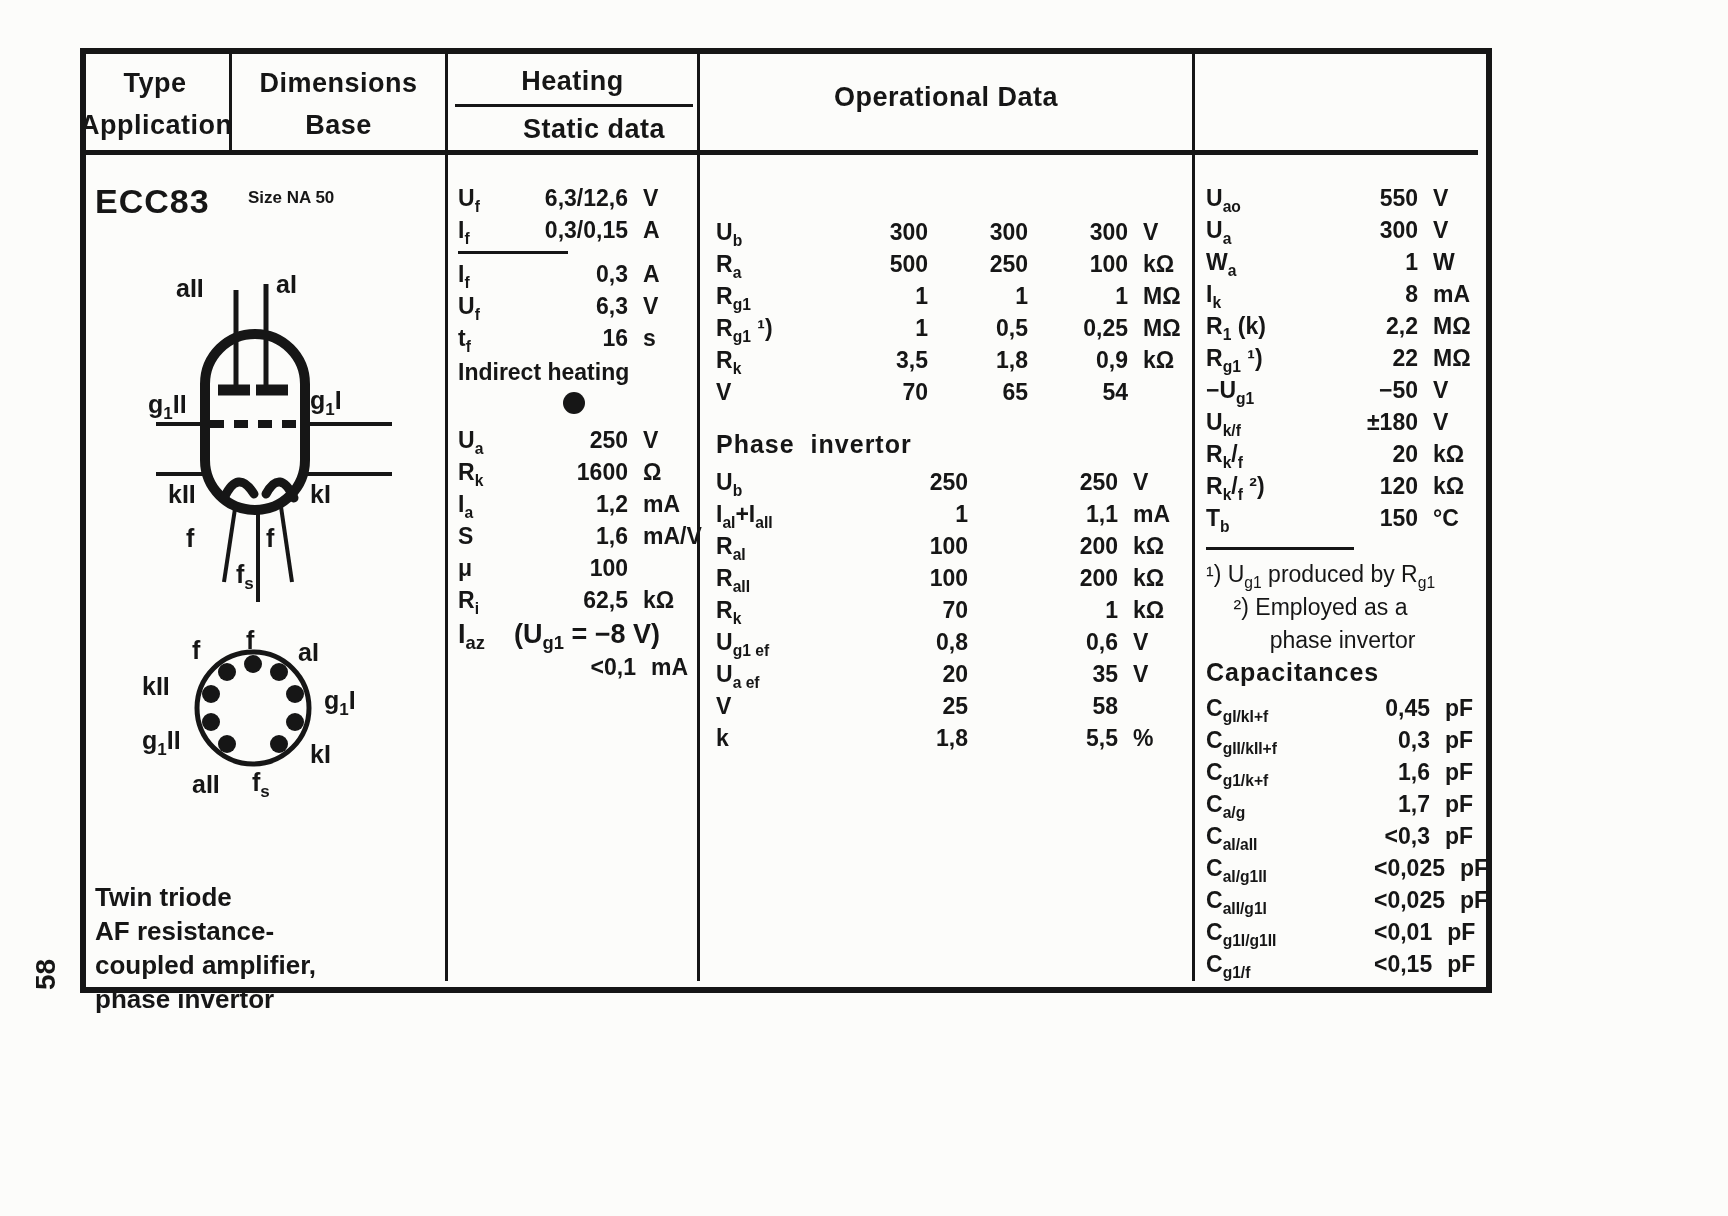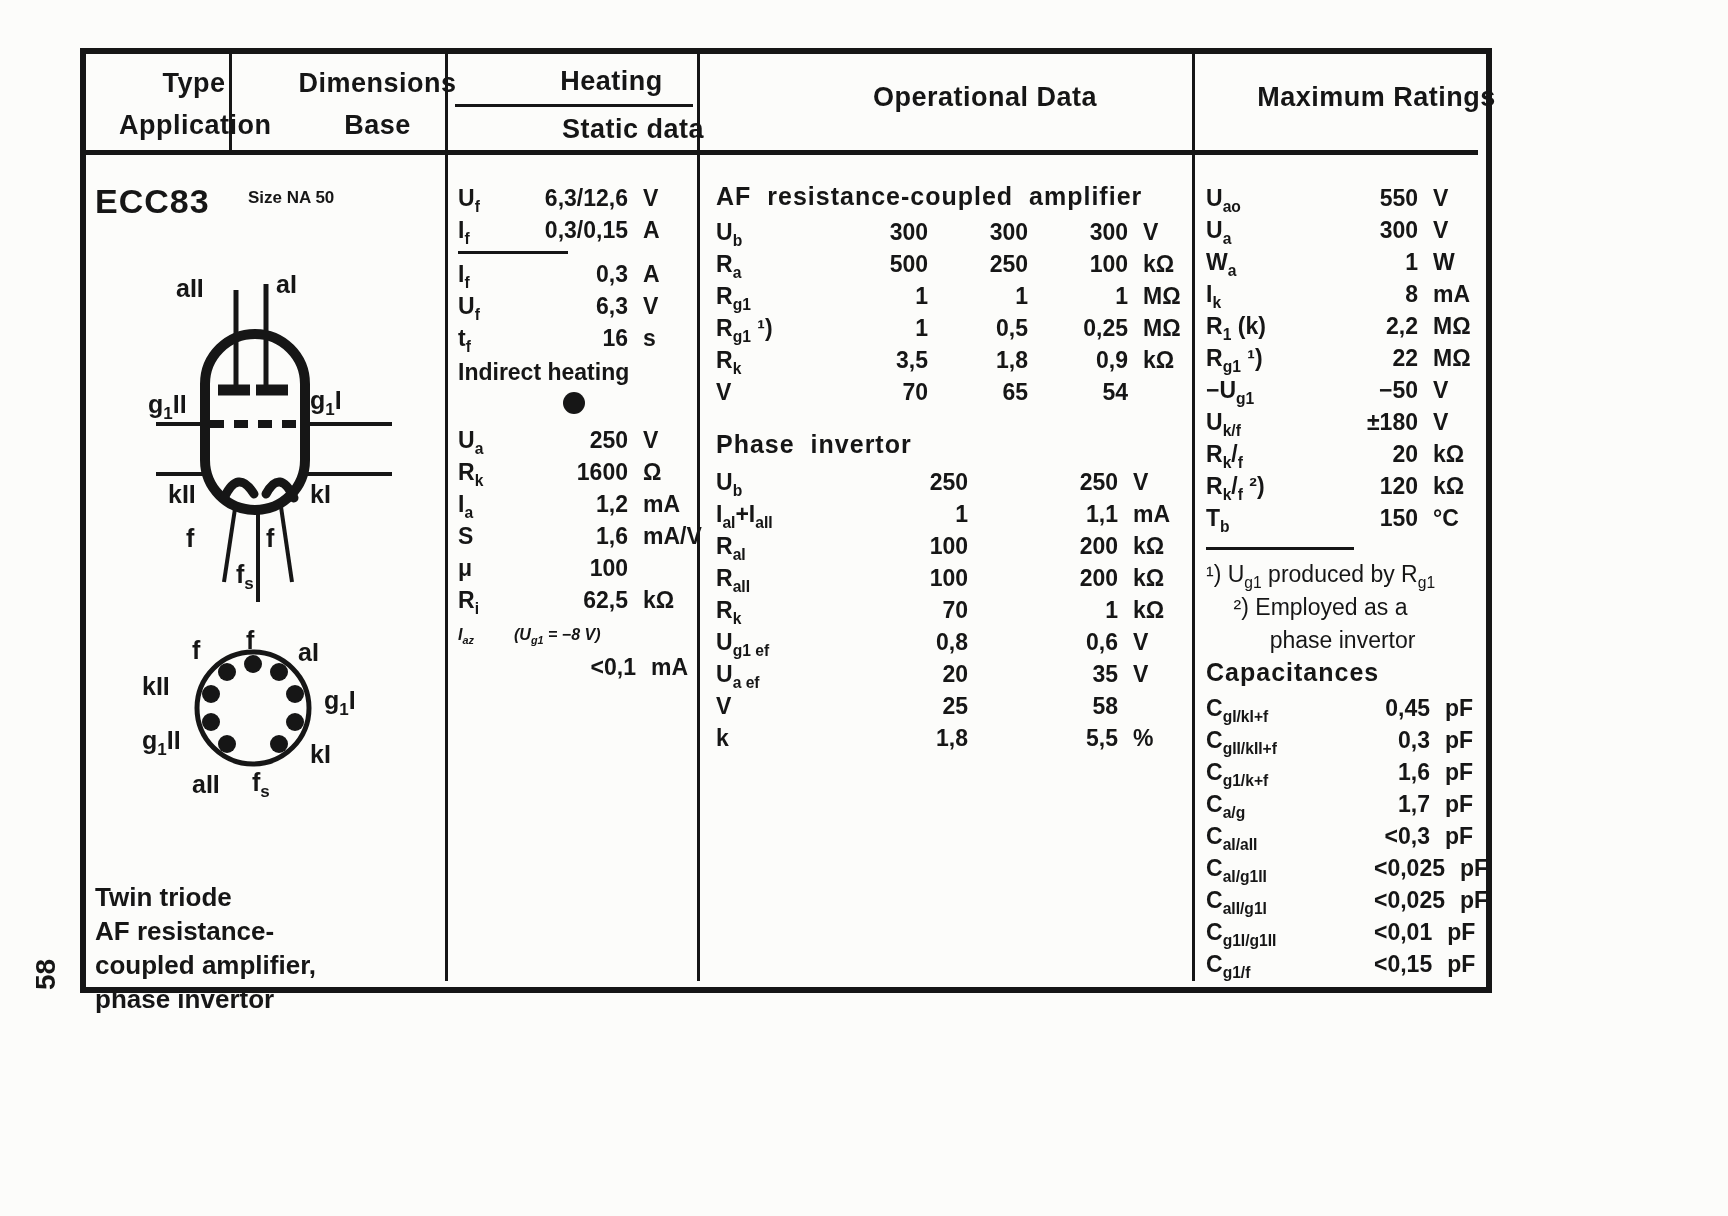--- a/index.html
+++ b/index.html
@@ -3,42 +3,42 @@
 <meta charset="utf-8">
 <style>
   html,body{margin:0;padding:0;background:#e8e8e4;}
   .page{
     position:relative;width:1728px;height:1216px;margin:0 auto;
     background:#fcfcfa;color:#161616;overflow:hidden;
     font-family:"Liberation Sans",sans-serif;font-weight:bold;
   }
   .frame{position:absolute;left:80px;top:48px;width:1400px;height:933px;border:6px solid #161616;}
   .vline,.hline{position:absolute;background:#161616;}
-  .hdr{position:absolute;font-size:27px;text-align:center;letter-spacing:.5px;padding-left:39px;}
+  .hdr{position:absolute;font-size:27px;text-align:center;letter-spacing:.5px;}
   .big-type{position:absolute;font-size:34px;letter-spacing:1px;}
   .size-note{position:absolute;font-size:17px;}
   .desc{position:absolute;font-size:26px;line-height:34px;margin-top:28px;}
   .pagenum{position:absolute;transform:rotate(-90deg);transform-origin:left top;font-size:28px;}
   sub{font-size:68%;line-height:0;}
   .tbl{position:absolute;}
   .trow{display:grid;align-items:center;height:32px;font-size:23px;white-space:nowrap;}
   .trow .val{text-align:right;}
   .trow .unit{padding-left:15px;text-align:left;}
   .heat .trow{grid-template-columns:72px 1fr 64px;}
   .af .trow{grid-template-columns:128px 84px 100px 100px 1fr;}
   .ph .trow{grid-template-columns:162px 90px 150px 1fr;}
   .mx .trow{grid-template-columns:138px 1fr 64px;}
   .cap .trow{grid-template-columns:168px 1fr 52px;}
   .sec-title{font-size:25px;letter-spacing:1px;word-spacing:8px;height:34px;white-space:nowrap;}
   .foot{position:absolute;font-size:23px;line-height:33px;white-space:nowrap;text-align:center;}
   .diag{position:absolute;}
   .diag svg{position:absolute;left:0;top:0;}
   .dlabel{position:absolute;font-size:25px;white-space:nowrap;}
   .ink-dot{position:absolute;width:22px;height:22px;border-radius:50%;background:#161616;}
-  .iaz-row{display:grid;grid-template-columns:56px 1fr;font-size:16px;height:33px;align-items:center;white-space:nowrap;font-style:italic;}
+  .iaz-row{display:grid;grid-template-columns:56px 1fr;font-size:27px;height:33px;align-items:center;white-space:nowrap;}
   .iaz-val{display:grid;grid-template-columns:1fr 64px;font-size:23px;height:33px;align-items:center;}
 </style>
 </head>
 <body>
 
 <div class="page">
 
   <div class="frame"></div>
   <div class="vline" style="left:229px;top:54px;width:3px;height:98px;"></div>
   <div class="vline" style="left:445px;top:54px;width:3px;height:927px;"></div>
@@ -47,21 +47,20 @@
   <div class="hline" style="left:82px;top:150px;width:1396px;height:5px;"></div>
   <div class="hline" style="left:455px;top:104px;width:238px;height:3px;"></div>
 
   <div class="hdr" style="left:80px;top:68px;width:150px;">Type</div>
   <div class="hdr" style="left:80px;top:110px;width:150px;">Application</div>
   <div class="hdr" style="left:232px;top:68px;width:213px;">Dimensions</div>
   <div class="hdr" style="left:232px;top:110px;width:213px;">Base</div>
   <div class="hdr" style="left:448px;top:66px;width:249px;">Heating</div>
   <div class="hdr" style="left:448px;top:114px;width:292px;">Static data</div>
   <div class="hdr" style="left:700px;top:82px;width:492px;">Operational Data</div>
-  <div class="hdr" style="left:1195px;top:82px;width:285px;">Maximum Ratings</div>
 
   <div class="big-type" style="left:95px;top:182px;">ECC83</div>
   <div class="size-note" style="left:248px;top:188px;">Size NA 50</div>
 
   <div class="diag" style="left:148px;top:272px;width:250px;height:350px;">
     <svg width="250" height="350" viewBox="0 0 250 350">
       <rect x="57" y="62" width="100" height="176" rx="50" fill="none" stroke="#161616" stroke-width="10"></rect>
       <line x1="88" y1="18" x2="88" y2="114" stroke="#161616" stroke-width="5"></line>
       <line x1="118" y1="12" x2="118" y2="114" stroke="#161616" stroke-width="5"></line>
       <line x1="70" y1="118" x2="102" y2="118" stroke="#161616" stroke-width="11"></line>
@@ -202,21 +201,20 @@
     <div class="iaz-row">
       <span>I<sub>az</sub></span>
       <span>(U<sub>g1</sub> = −8 V)</span>
     </div>
     <div class="iaz-val">
       <span class="val" style="text-align:right;">&lt;0,1</span>
       <span class="unit" style="padding-left:15px;">mA</span>
     </div>
   </div>
 
-  <div class="sec-title" style="position:absolute;left:716px;top:182px;">AF resistance-coupled amplifier</div>
   <div class="tbl af" style="left:716px;top:216px;width:462px;">
 
       <div class="trow">
         <span class="lbl">U<sub>b</sub></span>
         <span class="val">300</span>
         <span class="val">300</span>
         <span class="val">300</span>
         <span class="unit">V</span>
       </div>
 

